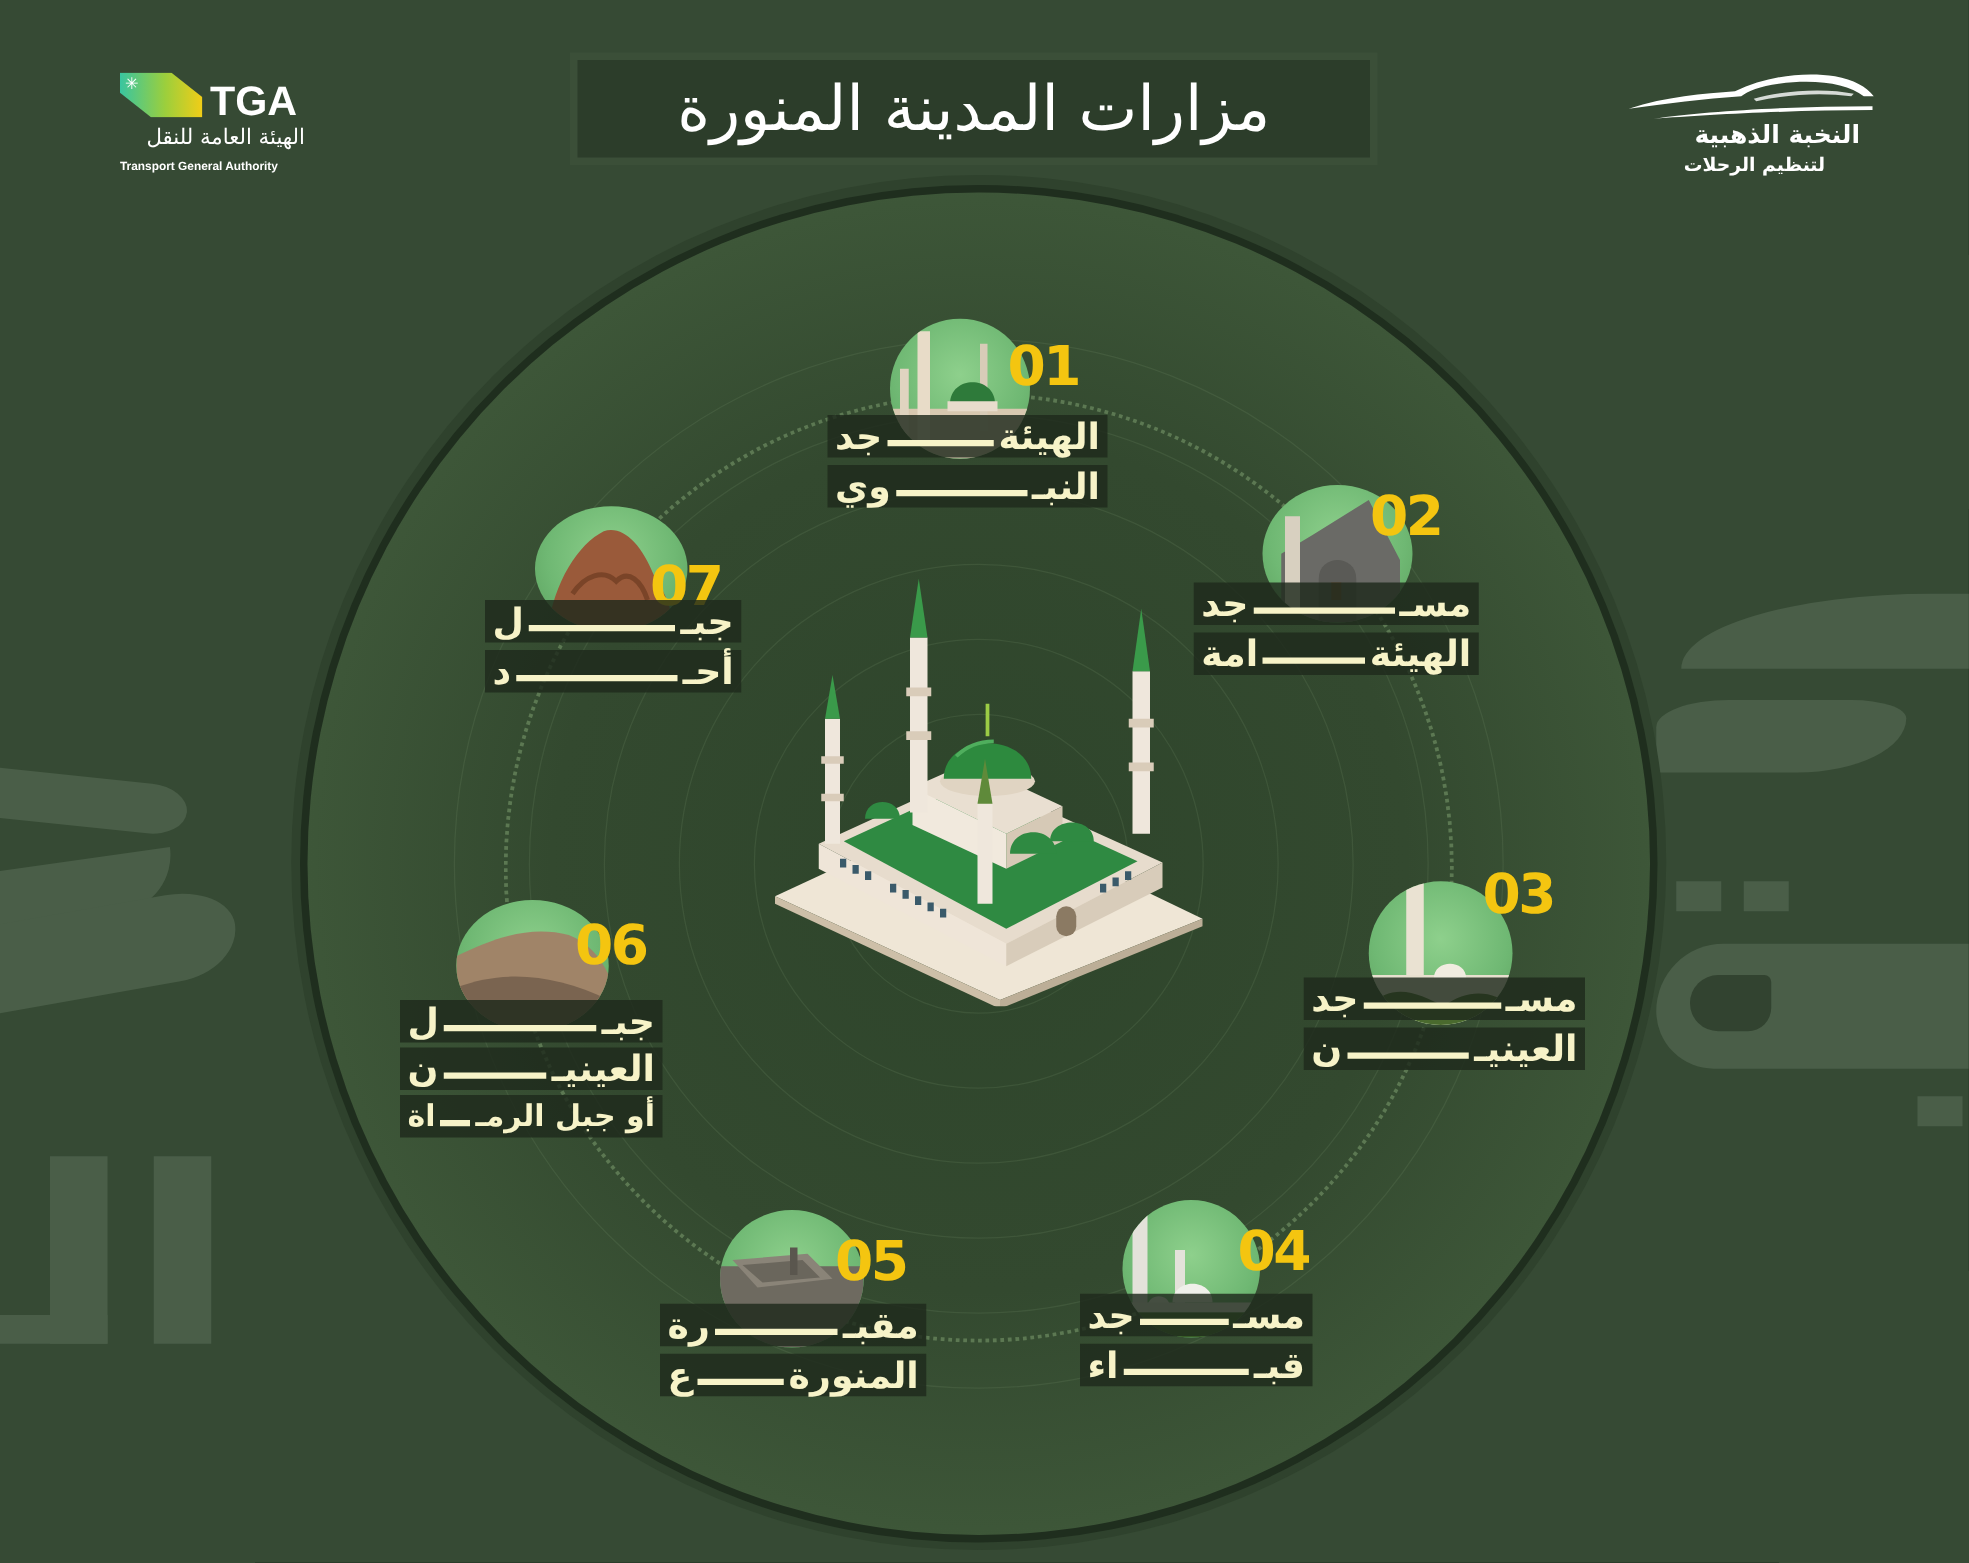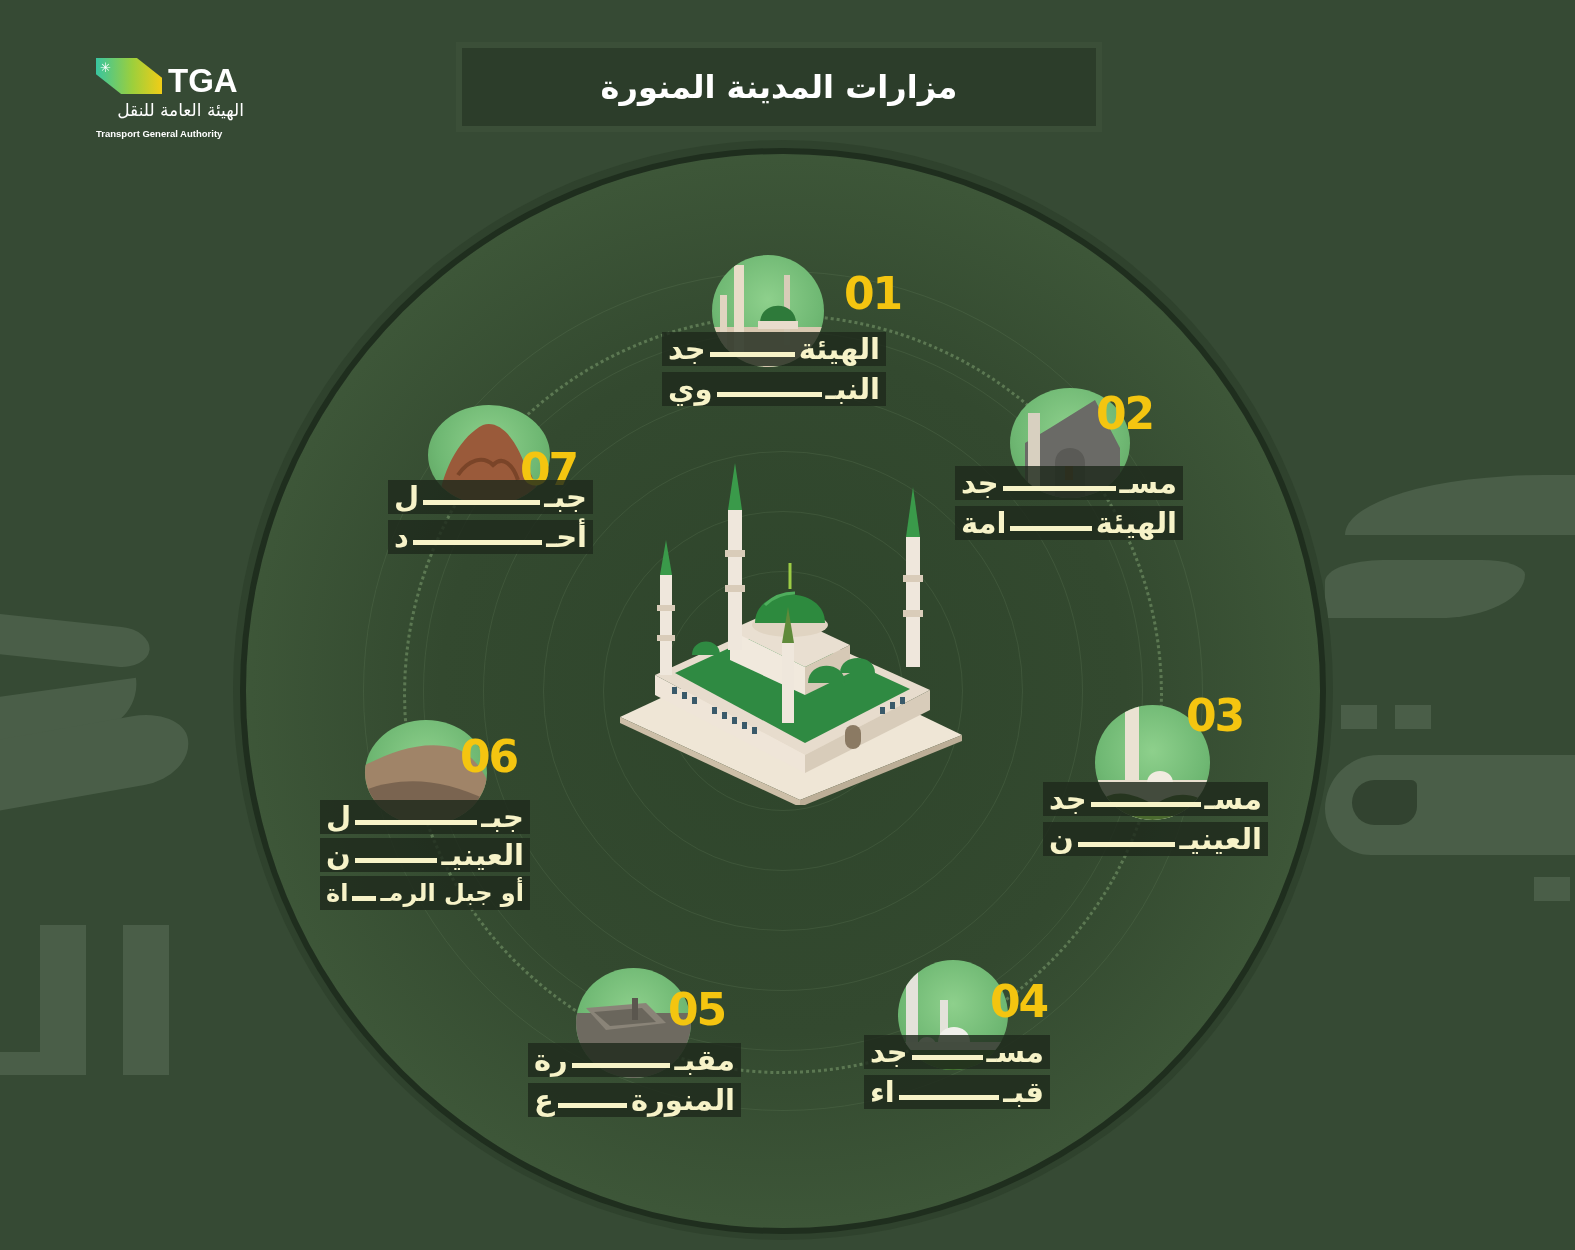--- a/index.html
+++ b/index.html
@@ -28,21 +28,21 @@
   .wm-right-dot3 { left: 1534px; top: 877px; width: 36px; height: 24px; }
 
   
   .title-plate {
     position: absolute; left: 462px; top: 48px; width: 634px; height: 78px;
     background: #2c3d2a;
     display: flex; align-items: center; justify-content: center;
     box-shadow: 0 0 0 6px rgba(70,90,66,0.35);
   }
   .title-text {
-    color: #ffffff; font-weight: bold; font-size: 32px; direction: rtl;
+    color: #ffffff; font-weight: normal; font-size: 50px; direction: rtl;
     font-family: "DejaVu Sans", sans-serif; letter-spacing: 0;
   }
 
   .tga-logo { position: absolute; left: 96px; top: 58px; width: 150px; height: 88px; }
   .tga-mark {
     position: absolute; left: 0; top: 0; width: 66px; height: 36px;
     background: linear-gradient(90deg, #39c5a0 0%, #9ccf3c 55%, #f1cd17 100%);
     clip-path: polygon(0 0, 62% 0, 100% 55%, 100% 100%, 38% 100%, 0 45%);
   }
   .tga-star { position: absolute; left: 4px; top: 2px; color: #fff; font-size: 13px; }
@@ -143,20 +143,29 @@
   </div>
 
   <div class="tga-logo">
     <div class="tga-mark"></div>
     <span class="tga-star">✳</span>
     <span class="tga-word">TGA</span>
     <span class="tga-ar">الهيئة العامة للنقل</span>
     <span class="tga-en">Transport General Authority</span>
   </div>
 
+  <div class="brand-logo">
+    <svg class="brand-car" viewBox="0 0 210 42">
+      <path d="M10 32 C40 22, 70 20, 95 18 C120 6, 150 2, 175 6 C190 9, 200 14, 206 22 L198 22 C185 12, 160 8, 130 12 C115 14, 105 18, 100 22 C70 24, 40 28, 10 32 Z" fill="#ffffff"></path>
+      <path d="M30 40 C70 34, 140 30, 205 30 L205 33 C140 33, 70 37, 30 40 Z" fill="#ffffff"></path>
+      <path d="M110 24 C140 16, 170 16, 190 20 L188 22 C165 19, 140 20, 112 26 Z" fill="#ffffff" opacity="0.8"></path>
+    </svg>
+    <span class="brand-name">النخبة الذهبية</span>
+    <span class="brand-sub">لتنظيم الرحلات</span>
+  </div>
 
   <svg class="center-mosque" viewBox="0 0 370 350">
 
     <polygon points="20,262 175,190 362,280 200,345" fill="#efe6d6"></polygon>
     <polygon points="20,262 200,345 200,352 20,268" fill="#cdbfa8"></polygon>
     <polygon points="200,345 362,280 362,286 200,352" fill="#bcae97"></polygon>
 
     <polygon points="55,220 175,165 330,235 205,300" fill="#e7dccd"></polygon>
     <polygon points="55,220 205,300 205,318 55,240" fill="#efe5d8"></polygon>
     <polygon points="205,300 330,235 330,255 205,318" fill="#d8ccba"></polygon>
@@ -214,21 +223,21 @@
     <div class="stop-circle" style="left:712px;top:255px;width:112px;height:112px;">
       <svg class="stop-photo" viewBox="0 0 112 112" style="height:112px">
         <rect x="0" y="72" width="112" height="40" fill="#d8c8b0"></rect>
         <rect x="22" y="10" width="10" height="90" fill="#e8dcc8"></rect>
         <rect x="8" y="40" width="7" height="60" fill="#e0d4c0"></rect>
         <rect x="72" y="20" width="6" height="70" fill="#d8ccb8"></rect>
         <path d="M48 68 C48 45, 84 45, 84 68 Z" fill="#2e7a3a"></path>
         <rect x="46" y="66" width="40" height="8" fill="#e8dccc"></rect>
       </svg>
     </div>
-    <div class="stop-num" style="left:806px;top:272px;margin-left:38px;">01</div>
+    <div class="stop-num" style="left:806px;top:272px;">01</div>
     <div class="stop-label" style="left:662px;top:332px;width:224px;">
       <div class="label-line">
           <span>الهيئة</span>
           <span class="kash"></span>
           <span>جد</span>
         </div>
       <div class="label-line">
           <span>النبـ</span>
           <span class="kash"></span>
           <span>وي</span>

